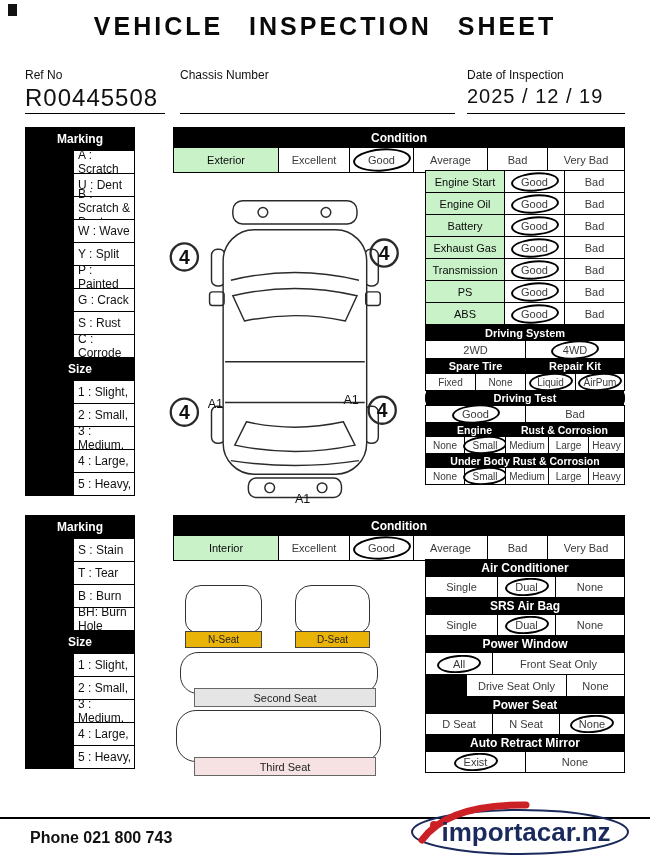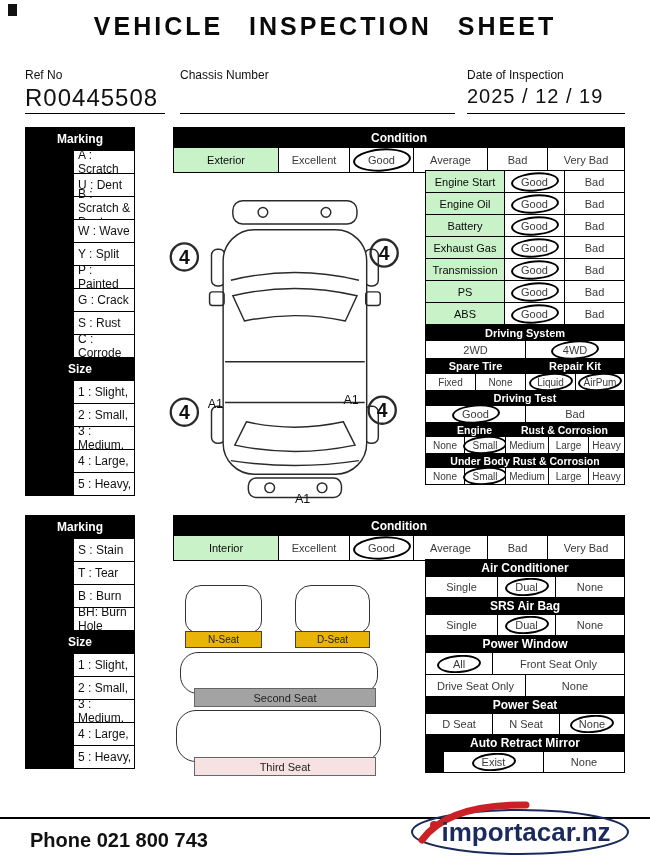--- a/index.html
+++ b/index.html
@@ -21,21 +21,21 @@
   .cell.sm{font-size:10px;}
   .glabel{background:#c9f2c9;color:#0a0a0a;}
   .sel::after{content:"";position:absolute;left:50%;top:50%;width:44px;height:15px;border:2px solid #000;border-radius:50%;transform:translate(-50%,-50%) rotate(-4deg);}
   .sel.big::after{width:54px;height:19px;}
   .sel.narrow::after{width:40px;height:14px;}
   
   .seatshape{border:1.6px solid #333;border-radius:14px;background:#fff;}
   .seatlabel{border:1px solid #444;display:flex;align-items:center;justify-content:center;font-size:10px;color:#222;background:#eab308;}
   .pinkband{border:1px solid #666;display:flex;align-items:center;justify-content:center;font-size:11px;color:#222;}
   .footline{background:#000;height:2px;left:0;width:650px;top:817px;}
-  .phone{font-size:20px;font-weight:600;color:#111;}
+  .phone{font-size:16px;font-weight:600;color:#111;}
   .cornermark{background:#111;width:9px;height:12px;left:8px;top:4px;}
   svg text{font-family:"Liberation Sans", sans-serif;}
 </style>
 </head>
 <body>
 
 <div id="page">
 
   <div class="abs cornermark"></div>
 
@@ -122,21 +122,21 @@
       <div class="hcell">Spare Tire</div>
       <div class="hcell">Repair Kit</div>
     </div>
     <div class="blk" style="grid-template-columns:49px 49px 49px 1fr;grid-auto-rows:16px;">
       <div class="cell sm">Fixed</div>
       <div class="cell sm">None</div>
       <div class="cell sm sel narrow">Liquid</div>
       <div class="cell sm sel narrow">AirPum</div>
     </div>
 
-    <div class="blk" style="grid-template-columns:1fr;grid-auto-rows:14px;">
+    <div class="blk" style="grid-template-columns:1fr;grid-auto-rows:14px;border-radius:6px;">
       <div class="hdr" style="font-size:11px;">Driving Test</div>
     </div>
     <div class="blk" style="grid-template-columns:99px 1fr;grid-auto-rows:16px;">
       <div class="cell sel">Good</div>
       <div class="cell">Bad</div>
     </div>
 
     <div class="blk" style="grid-template-columns:78px 1fr;grid-auto-rows:13px;">
       <div class="hcell" style="font-size:10.5px;padding-left:19px;">Engine</div>
       <div class="hcell" style="font-size:10.5px;">Rust &amp; Corrosion</div>
@@ -229,21 +229,21 @@
       <div class="cell">Very Bad</div>
     </div>
   </div>
 
   <div class="abs seatshape" style="left:185px;top:585px;width:75px;height:46px;border-radius:16px 16px 12px 12px;"></div>
   <div class="abs seatlabel" style="left:185px;top:631px;width:75px;height:15px;">N-Seat</div>
   <div class="abs seatshape" style="left:295px;top:585px;width:73px;height:46px;border-radius:16px 16px 12px 12px;"></div>
   <div class="abs seatlabel" style="left:295px;top:631px;width:73px;height:15px;">D-Seat</div>
 
   <div class="abs seatshape" style="left:180px;top:652px;width:196px;height:40px;border-radius:18px;"></div>
-  <div class="abs pinkband" style="left:194px;top:688px;width:180px;height:17px;background:#a3a3a3;">Second Seat</div>
+  <div class="abs pinkband" style="left:194px;top:688px;width:180px;height:17px;background:#e5e5e5;">Second Seat</div>
 
   <div class="abs seatshape" style="left:176px;top:710px;width:203px;height:50px;border-radius:20px;"></div>
   <div class="abs pinkband" style="left:194px;top:757px;width:180px;height:17px;background:#f6e2e2;">Third Seat</div>
 
   <div class="abs" style="left:425px;top:559px;width:200px;">
     <div class="blk first" style="grid-template-columns:1fr;grid-auto-rows:16px;">
       <div class="hdr">Air Conditioner</div>
     </div>
     <div class="blk" style="grid-template-columns:71px 57px 1fr;grid-auto-rows:20px;">
       <div class="cell">Single</div>
@@ -260,38 +260,38 @@
       <div class="cell">None</div>
     </div>
 
     <div class="blk" style="grid-template-columns:1fr;grid-auto-rows:16px;">
       <div class="hdr">Power Window</div>
     </div>
     <div class="blk" style="grid-template-columns:66px 1fr;grid-auto-rows:21px;">
       <div class="cell sel narrow">All</div>
       <div class="cell">Front Seat Only</div>
     </div>
-    <div class="blk" style="grid-template-columns:99px 1fr;grid-auto-rows:21px;">
+    <div class="blk" style="grid-template-columns:99px 1fr;grid-auto-rows:21px;padding-left:41px;">
       <div class="cell">Drive Seat Only</div>
       <div class="cell">None</div>
     </div>
 
     <div class="blk" style="grid-template-columns:1fr;grid-auto-rows:16px;">
       <div class="hdr">Power Seat</div>
     </div>
     <div class="blk" style="grid-template-columns:66px 66px 1fr;grid-auto-rows:20px;">
       <div class="cell">D Seat</div>
       <div class="cell">N Seat</div>
       <div class="cell sel narrow">None</div>
     </div>
 
     <div class="blk" style="grid-template-columns:1fr;grid-auto-rows:16px;">
       <div class="hdr">Auto Retract Mirror</div>
     </div>
-    <div class="blk" style="grid-template-columns:99px 1fr;grid-auto-rows:20px;padding-left:18px;">
+    <div class="blk" style="grid-template-columns:99px 1fr;grid-auto-rows:20px;">
       <div class="cell sel narrow">Exist</div>
       <div class="cell">None</div>
     </div>
   </div>
 
   <div class="abs footline"></div>
   <div class="abs phone" style="left:30px;top:829px;">Phone 021 800 743</div>
 
   <div class="abs" style="left:408px;top:792px;width:250px;height:70px;">
     <svg width="250" height="70" viewBox="0 0 250 70">

